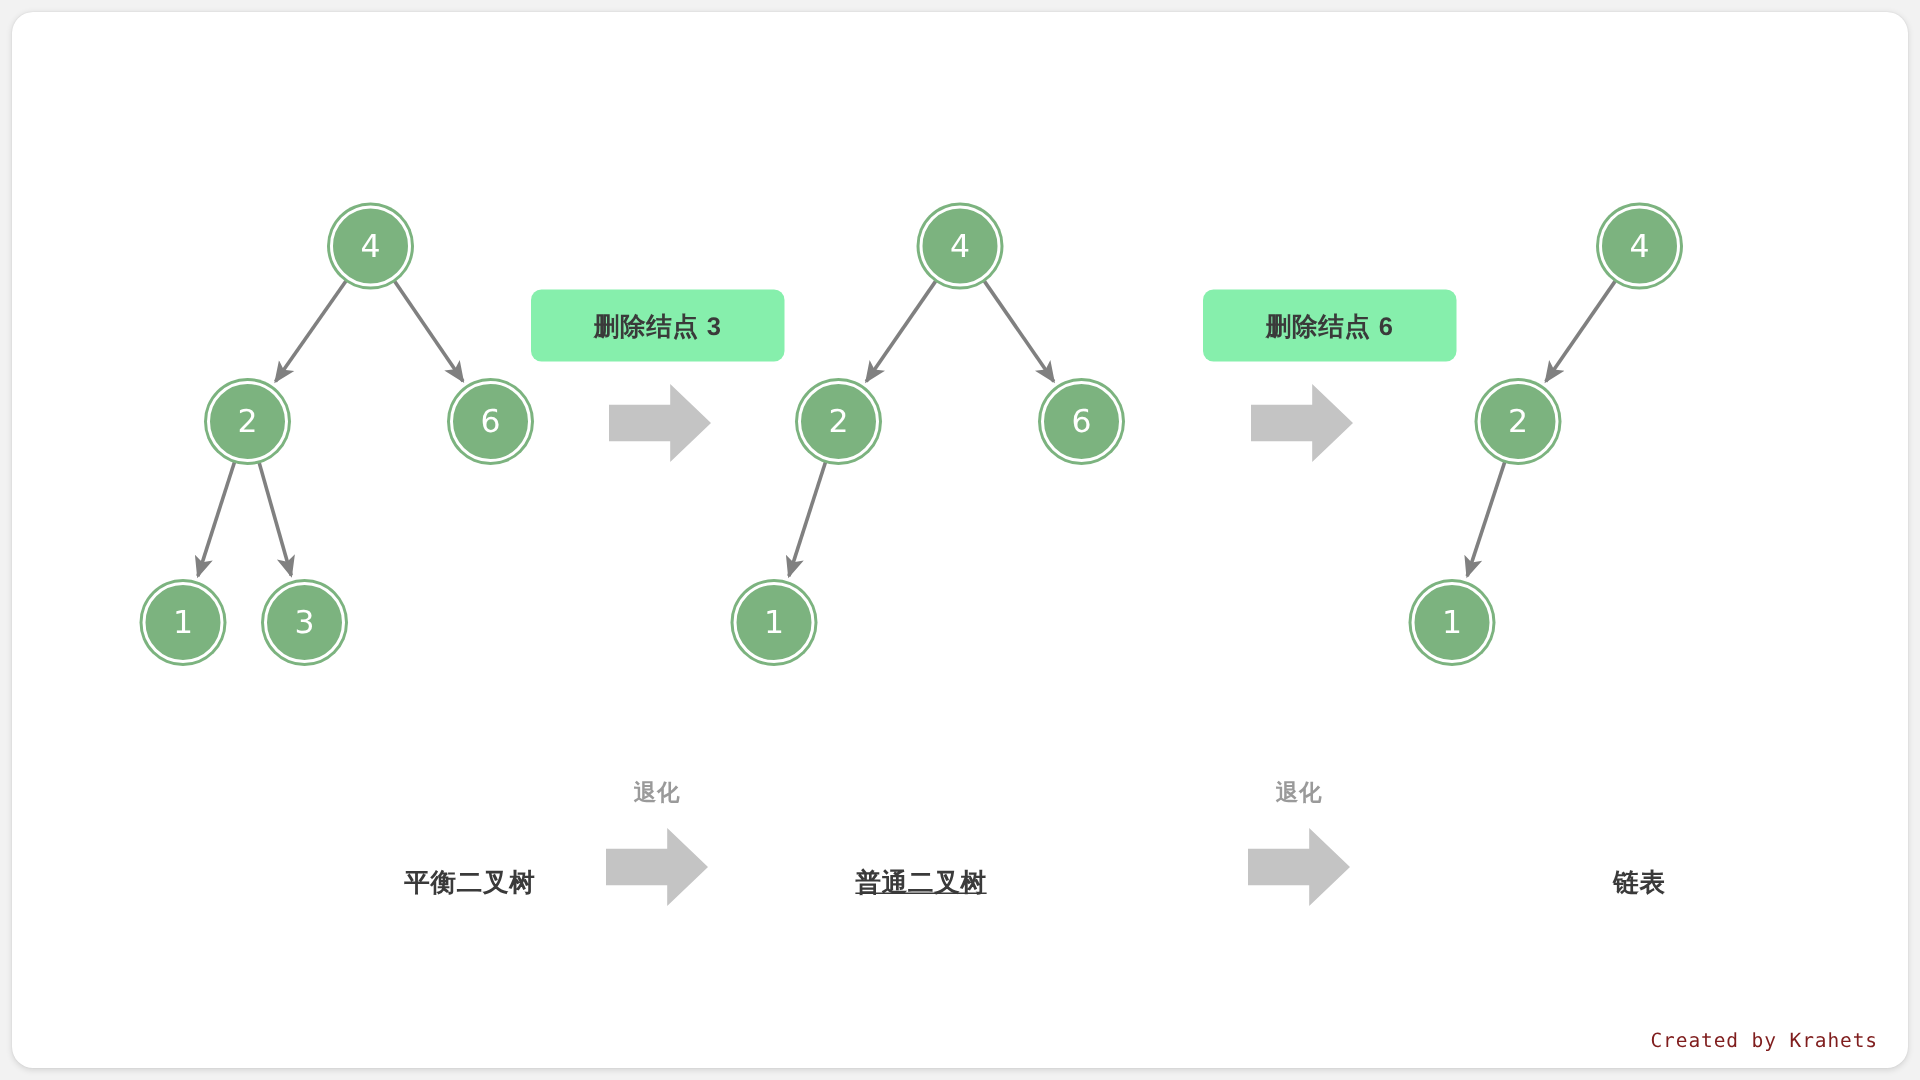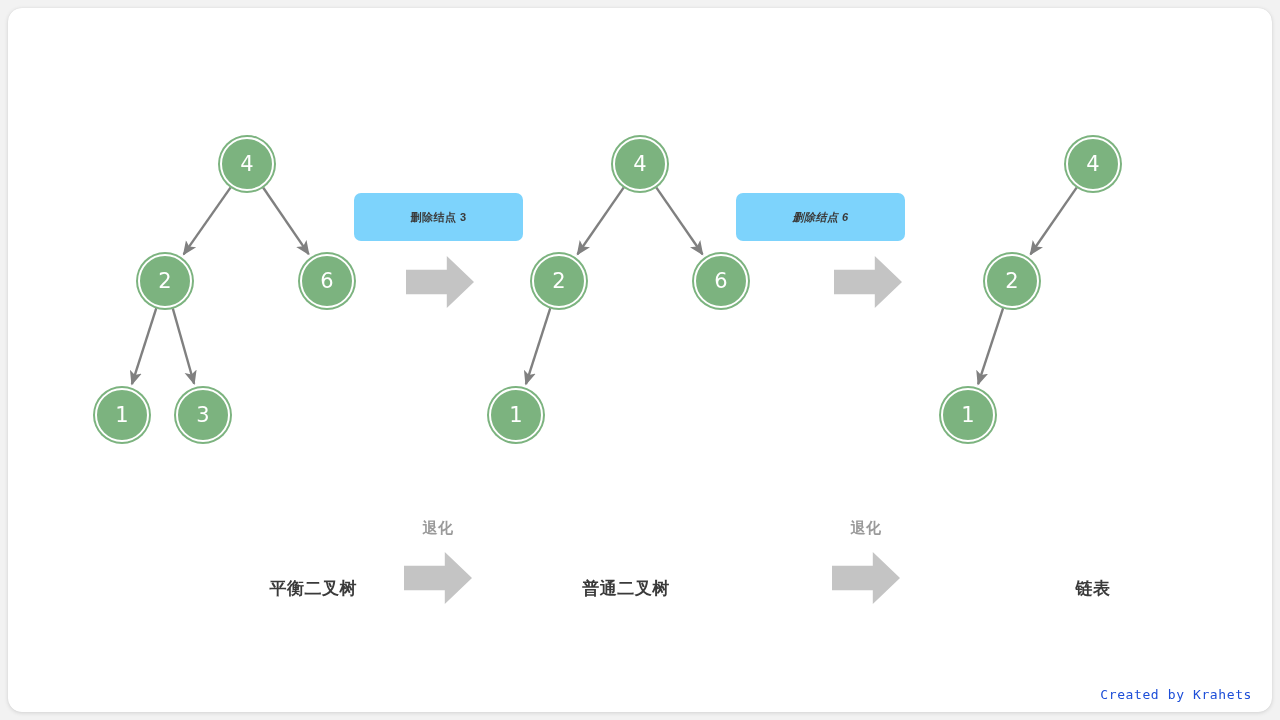--- a/index.html
+++ b/index.html
@@ -48,27 +48,27 @@
     align-items: center;
     justify-content: center;
     color: #ffffff;
     font-size: 21px;
     font-weight: 400;
     font-family: "DejaVu Sans", "Liberation Sans", sans-serif;
     line-height: 1;
   }
   .tag-box {
     position: absolute;
-    background: #7dd3fc;
+    background: #86efac;
     border-radius: 7px;
     display: flex;
     align-items: center;
     justify-content: center;
     color: #3a3a3a;
-    font-size: 11px;
+    font-size: 17px;
     font-weight: bold;
     letter-spacing: 0.5px;
     white-space: nowrap;
     box-sizing: border-box;
   }
   .stage-label {
     position: absolute;
     color: #3a3a3a;
     font-size: 17px;
     font-weight: bold;
@@ -85,21 +85,21 @@
     text-align: center;
     letter-spacing: 0.5px;
   }
   .block-arrow {
     position: absolute;
   }
   .credit {
     position: absolute;
     right: 28px;
     bottom: 18px;
-    color: #1d4ed8;
+    color: #7f1d1d;
     font-size: 13px;
     font-family: "DejaVu Sans Mono", "Liberation Mono", monospace;
     letter-spacing: 0.6px;
     white-space: nowrap;
     margin-top: 28px;
   }
 </style>
 </head>
 <body>
 
@@ -158,38 +158,38 @@
       </div>
       <div class="node" style="left: 985px; top: 254px;">
         <span>2</span>
       </div>
       <div class="node" style="left: 941px; top: 388px;">
         <span>1</span>
       </div>
     </div>
   <div id="ops-layer">
       <div class="tag-box" style="left: 354px; top: 193px; width: 169px; height: 48px;">删除结点  3</div>
-      <div class="tag-box" style="left: 736px; top: 193px; width: 169px; height: 48px; font-style: italic;">删除结点  6</div>
+      <div class="tag-box" style="left: 802px; top: 193px; width: 169px; height: 48px;">删除结点  6</div>
     </div>
   <div id="arrows-layer">
       <svg class="block-arrow" width="68" height="52" viewBox="0 0 68 52" style="left: 406px; top: 256px;">
         <path d="M0,13.780000000000001 L40.8,13.780000000000001 L40.8,0 L68,26 L40.8,52 L40.8,38.22 L0,38.22 Z" fill="#c4c4c4"></path>
       </svg>
       <svg class="block-arrow" width="68" height="52" viewBox="0 0 68 52" style="left: 834px; top: 256px;">
         <path d="M0,13.780000000000001 L40.8,13.780000000000001 L40.8,0 L68,26 L40.8,52 L40.8,38.22 L0,38.22 Z" fill="#c4c4c4"></path>
       </svg>
       <svg class="block-arrow" width="68" height="52" viewBox="0 0 68 52" style="left: 404px; top: 552px;">
         <path d="M0,13.780000000000001 L40.8,13.780000000000001 L40.8,0 L68,26 L40.8,52 L40.8,38.22 L0,38.22 Z" fill="#c4c4c4"></path>
       </svg>
       <svg class="block-arrow" width="68" height="52" viewBox="0 0 68 52" style="left: 832px; top: 552px;">
         <path d="M0,13.780000000000001 L40.8,13.780000000000001 L40.8,0 L68,26 L40.8,52 L40.8,38.22 L0,38.22 Z" fill="#c4c4c4"></path>
       </svg>
     </div>
   <div id="labels-layer">
       <div class="degrade-label" style="left: 378px; top: 519px; width: 120px;">退化</div>
       <div class="degrade-label" style="left: 806px; top: 519px; width: 120px;">退化</div>
       <div class="stage-label" style="left: 137px; top: 577px; width: 220px; text-align: right;">平衡二叉树</div>
-      <div class="stage-label" style="left: 516px; top: 577px; width: 220px;">普通二叉树</div>
+      <div class="stage-label" style="left: 504px; top: 577px; width: 220px; text-decoration: underline;">普通二叉树</div>
       <div class="stage-label" style="left: 983px; top: 577px; width: 220px;">链表</div>
     </div>
 
   <div class="credit">Created by Krahets</div>
 </div>
 
 </body></html>

